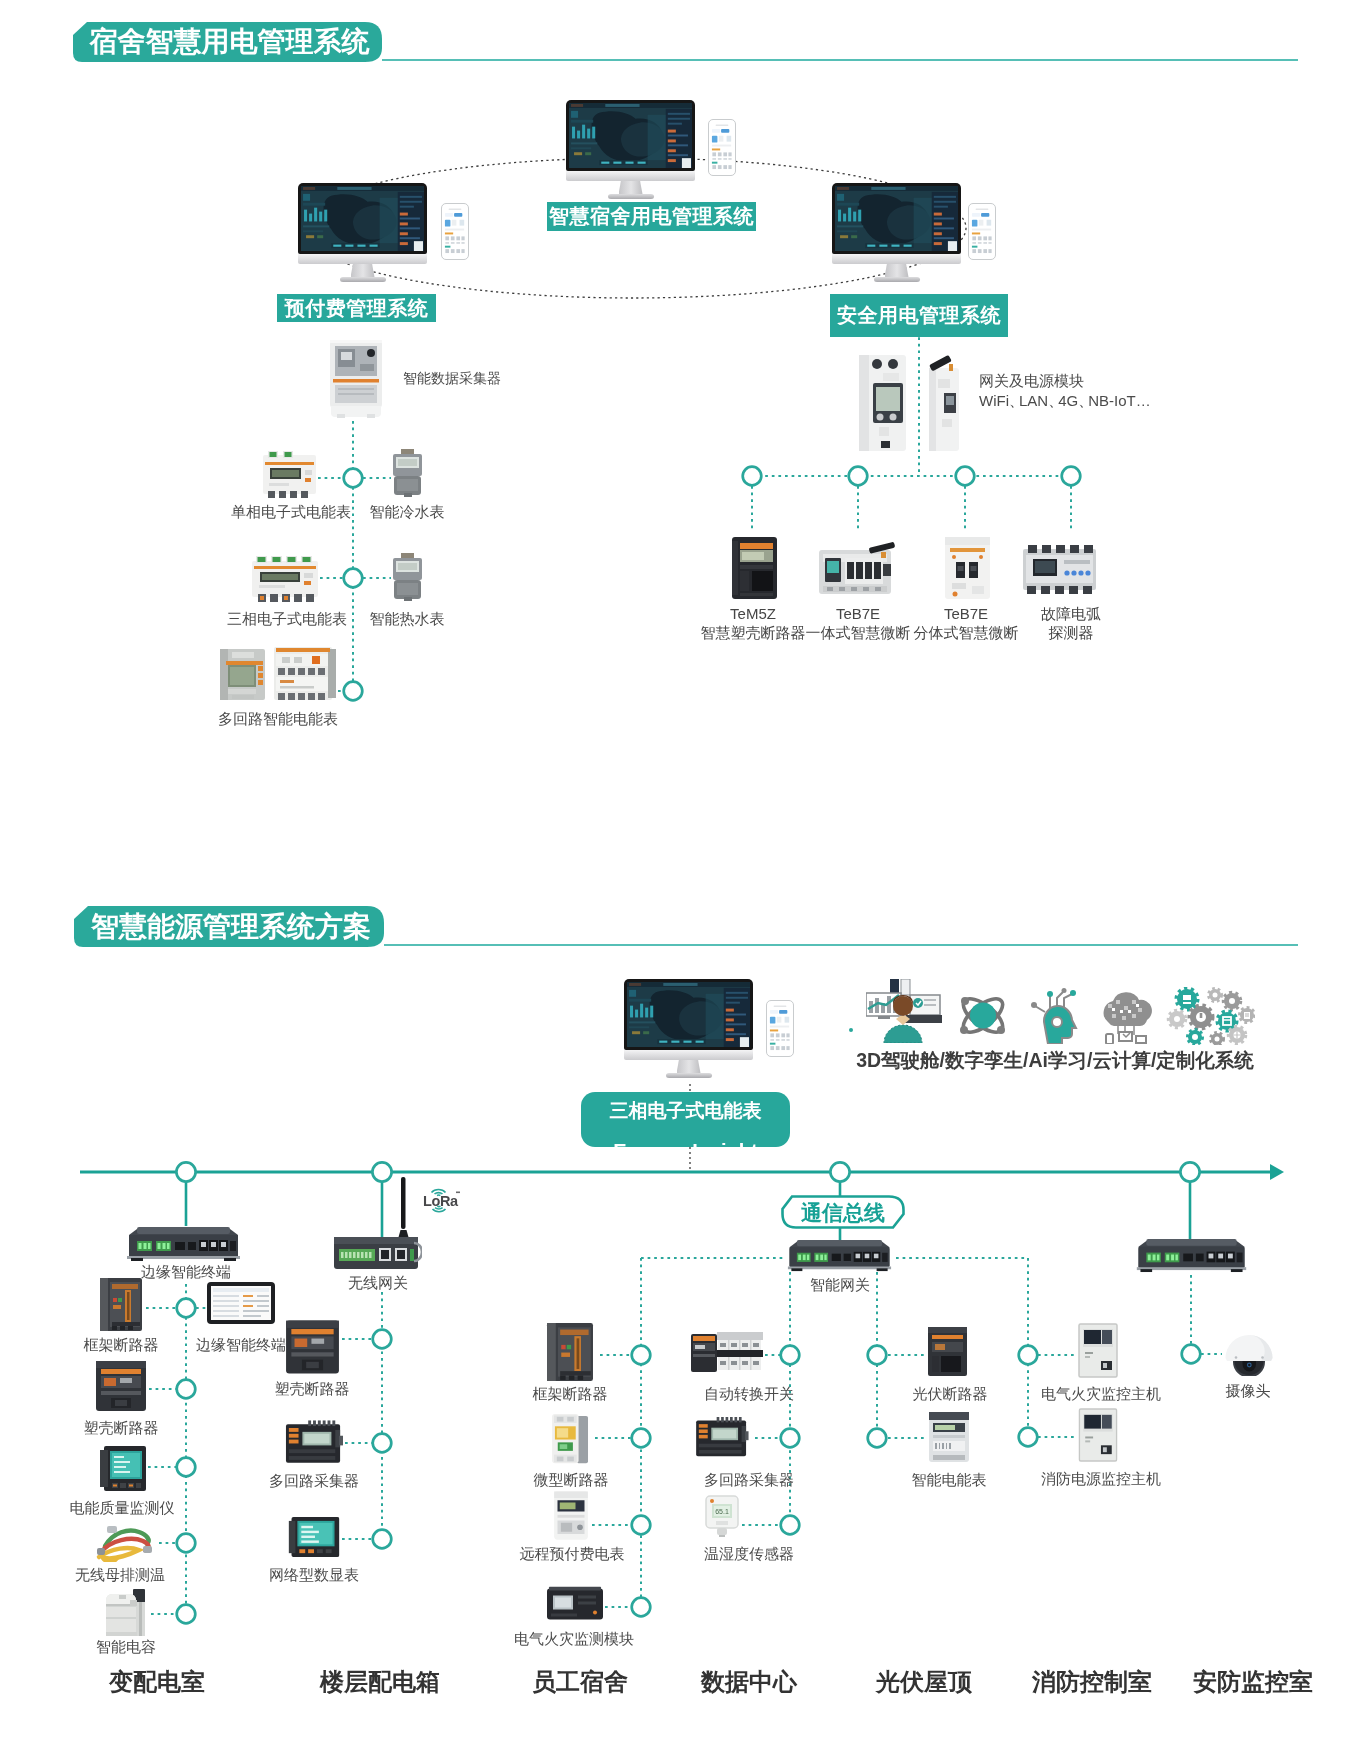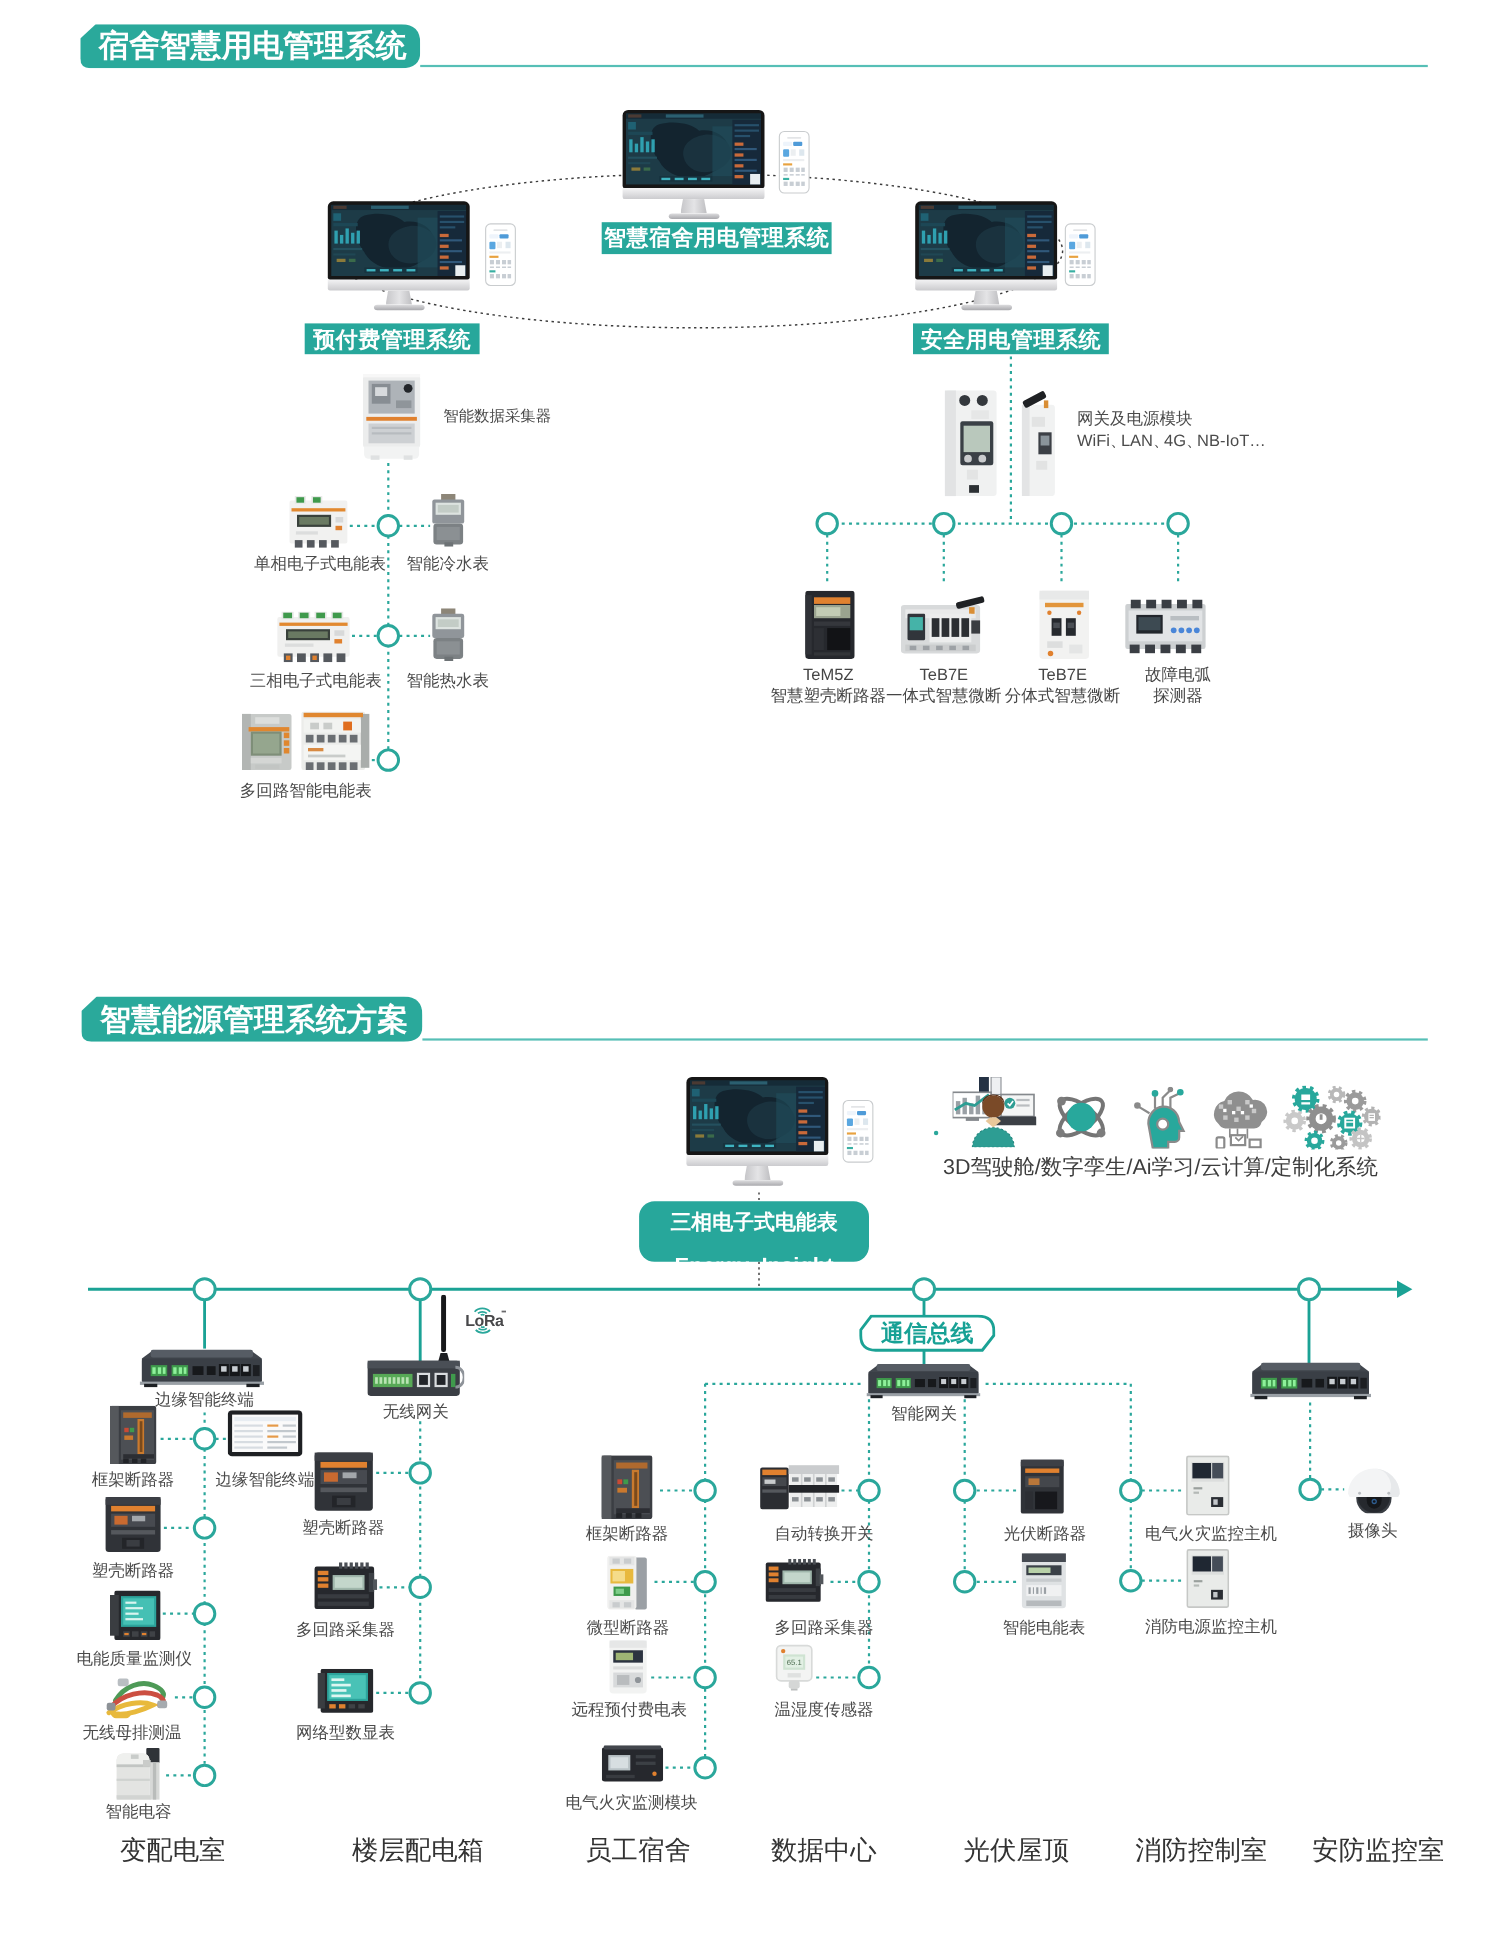--- a/index.html
+++ b/index.html
@@ -1,21 +1,21 @@
 <!DOCTYPE html>
 <html lang="zh"><head><meta charset="utf-8"><title>diagram</title>
 <style>
 *{margin:0;padding:0;box-sizing:border-box}
 html,body{background:#fff}
 #page{position:relative;width:1350px;height:1759px;background:#fff;font-family:"Liberation Sans",sans-serif;overflow:hidden}
 .hline{position:absolute;height:1.7px;background:#56bfb6}
 .tag{position:absolute;background:#27a79b;color:#fff;font-weight:700;font-size:20px;display:flex;align-items:center;justify-content:center;letter-spacing:0.5px}
 .lbl{position:absolute;font-size:15px;color:#4b4b4b;white-space:nowrap;transform:translateX(-50%)}
 .lbl16{position:absolute;font-size:15px;line-height:19px;color:#454545;text-align:center;white-space:nowrap;transform:translateX(-50%)}
-.cat{position:absolute;font-size:24px;font-weight:400;color:#333;white-space:nowrap;transform:translateX(-50%)}
+.cat{position:absolute;font-size:24px;font-weight:700;color:#333;white-space:nowrap;transform:translateX(-50%)}
 .imac{position:absolute}
 .scr{background:#161616;border-radius:5px 5px 2px 2px;padding:3px;position:relative}
 .scr svg{display:block;width:100%;height:100%}
 .chin{height:10px;background:linear-gradient(#f4f4f5,#cbcbce);border-radius:0 0 2px 2px}
 .neck{width:24px;height:13px;margin:0 auto;background:linear-gradient(90deg,#c6c6c9,#e4e4e6,#bdbdc0);clip-path:polygon(10% 0,90% 0,100% 100%,0 100%)}
 .mbase{width:46px;height:5px;margin:0 auto;background:linear-gradient(#dddddf,#a9a9ad);border-radius:3px/2.5px}
 .phone{position:absolute;background:#fff;border:1.5px solid #c9ccce;border-radius:5px;padding:4px 2px}
 .phone svg{display:block;width:100%;height:100%}
 .dev{position:absolute}
 </style></head>
@@ -900,21 +900,21 @@
       <div class="neck"></div>
       <div class="mbase"></div>
     </div>
     <div class="phone" style="left:968px;top:203px;width:28px;height:57px">
       <svg viewBox="0 0 24 48" preserveAspectRatio="none">
         <use href="#phoneui"></use>
       </svg>
     </div>
     <div class="tag" style="left:547px;top:202px;width:209px;height:29px;font-size:20px">智慧宿舍用电管理系统</div>
     <div class="tag" style="left:277px;top:294px;width:159px;height:28px;font-size:20px">预付费管理系统</div>
-    <div class="tag" style="left:830px;top:294px;width:178px;height:28px;font-size:20px">安全用电管理系统</div>
+    <div class="tag" style="left:830px;top:294px;width:178px;height:43px;font-size:20px">安全用电管理系统</div>
     <svg class="dev" style="left:329px;top:340px" width="54" height="79" viewBox="0 0 54 79">
       <use href="#collector"></use>
     </svg>
     <div class="lbl" style="left:403px;top:370px;font-size:14px;transform:none;text-align:right">智能数据采集器</div>
     <svg class="dev" style="left:263px;top:451px" width="53" height="47" viewBox="0 0 53 47">
       <use href="#din1p"></use>
     </svg>
     <svg class="dev" style="left:392px;top:449px" width="31" height="48" viewBox="0 0 31 48">
       <use href="#water"></use>
     </svg>

